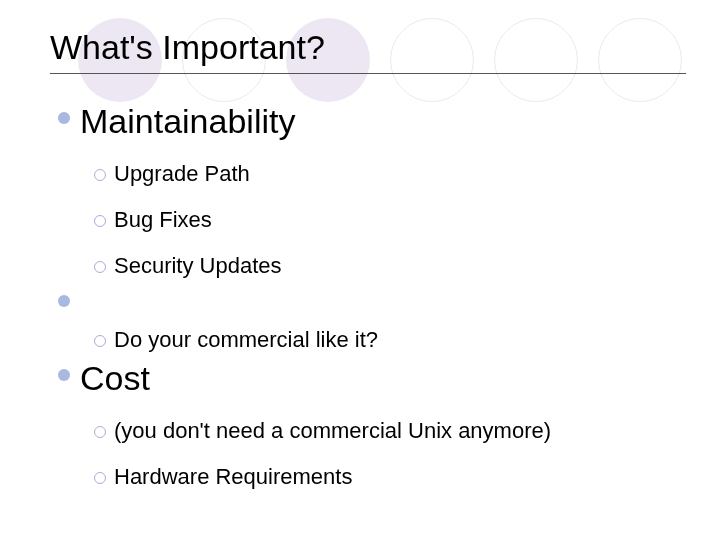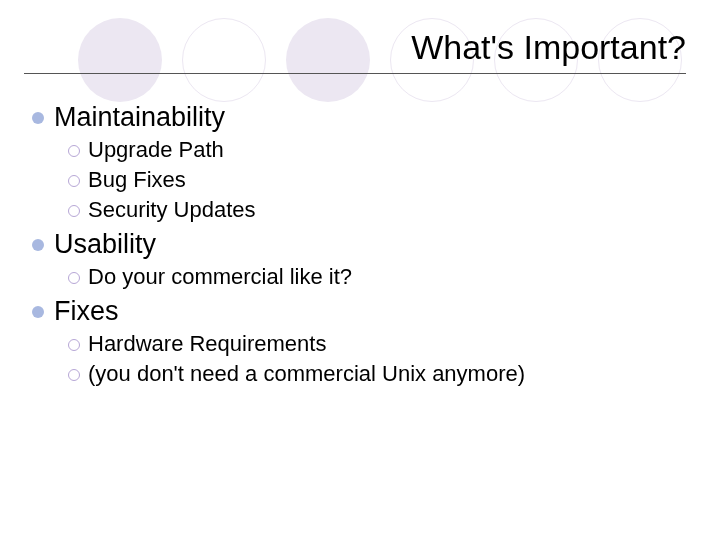--- a/index.html
+++ b/index.html
@@ -33,57 +33,56 @@
     background: #ece7f2;
     border: 0;
   }
   .c-outline {
     background: transparent;
     border: 1px solid #ece7f2;
   }
   .slide {
     position: relative;
     z-index: 1;
-    padding: 28px 34px 0 24px;
-    text-align: right;
+    padding: 28px 34px 0 50px;
   }
   .title {
     font-size: 34px;
     font-weight: 400;
     margin: 0 0 6px 0;
   }
   .rule {
     border: none;
     border-top: 1px solid #555;
     margin: 0 0 28px 0;
   }
   .content {
     padding-left: 8px;
   }
   .l1 {
     display: flex;
     align-items: baseline;
-    font-size: 27px;
+    font-size: 34px;
     margin: 6px 0 4px 0;
   }
   .l1 .bullet {
     width: 12px;
     height: 12px;
     border-radius: 50%;
     background: #a8b8e0;
     flex: 0 0 auto;
     margin-right: 10px;
     margin-top: 10px;
     align-self: flex-start;
   }
   .l2 {
     display: flex;
     align-items: baseline;
     font-size: 22px;
-    margin: 4px 0 2px 36px;
+    margin: 20px 0 2px 36px;
   }
   .l2 .ring {
     width: 10px;
     height: 10px;
     border-radius: 50%;
     border: 1.5px solid #b7a7d6;
     background: transparent;
     flex: 0 0 auto;
     margin-right: 8px;
     margin-top: 8px;
@@ -120,34 +119,33 @@
       <span class="ring"></span>
       <span>Bug Fixes</span>
     </div>
     <div class="l2">
       <span class="ring"></span>
       <span>Security Updates</span>
     </div>
 
     <div class="l1">
       <span class="bullet"></span>
-      <span>Usability</span>
     </div>
     <div class="l2">
       <span class="ring"></span>
       <span>Do your commercial like it?</span>
     </div>
 
     <div class="l1">
       <span class="bullet"></span>
-      <span>Fixes</span>
+      <span>Cost</span>
+    </div>
+    <div class="l2">
+      <span class="ring"></span>
+      <span>(you don't need a commercial Unix anymore)</span>
     </div>
     <div class="l2">
       <span class="ring"></span>
       <span>Hardware Requirements</span>
-    </div>
-    <div class="l2">
-      <span class="ring"></span>
-      <span>(you don't need a commercial Unix anymore)</span>
     </div>
 
   </div>
 </div>
 
 </body></html>

